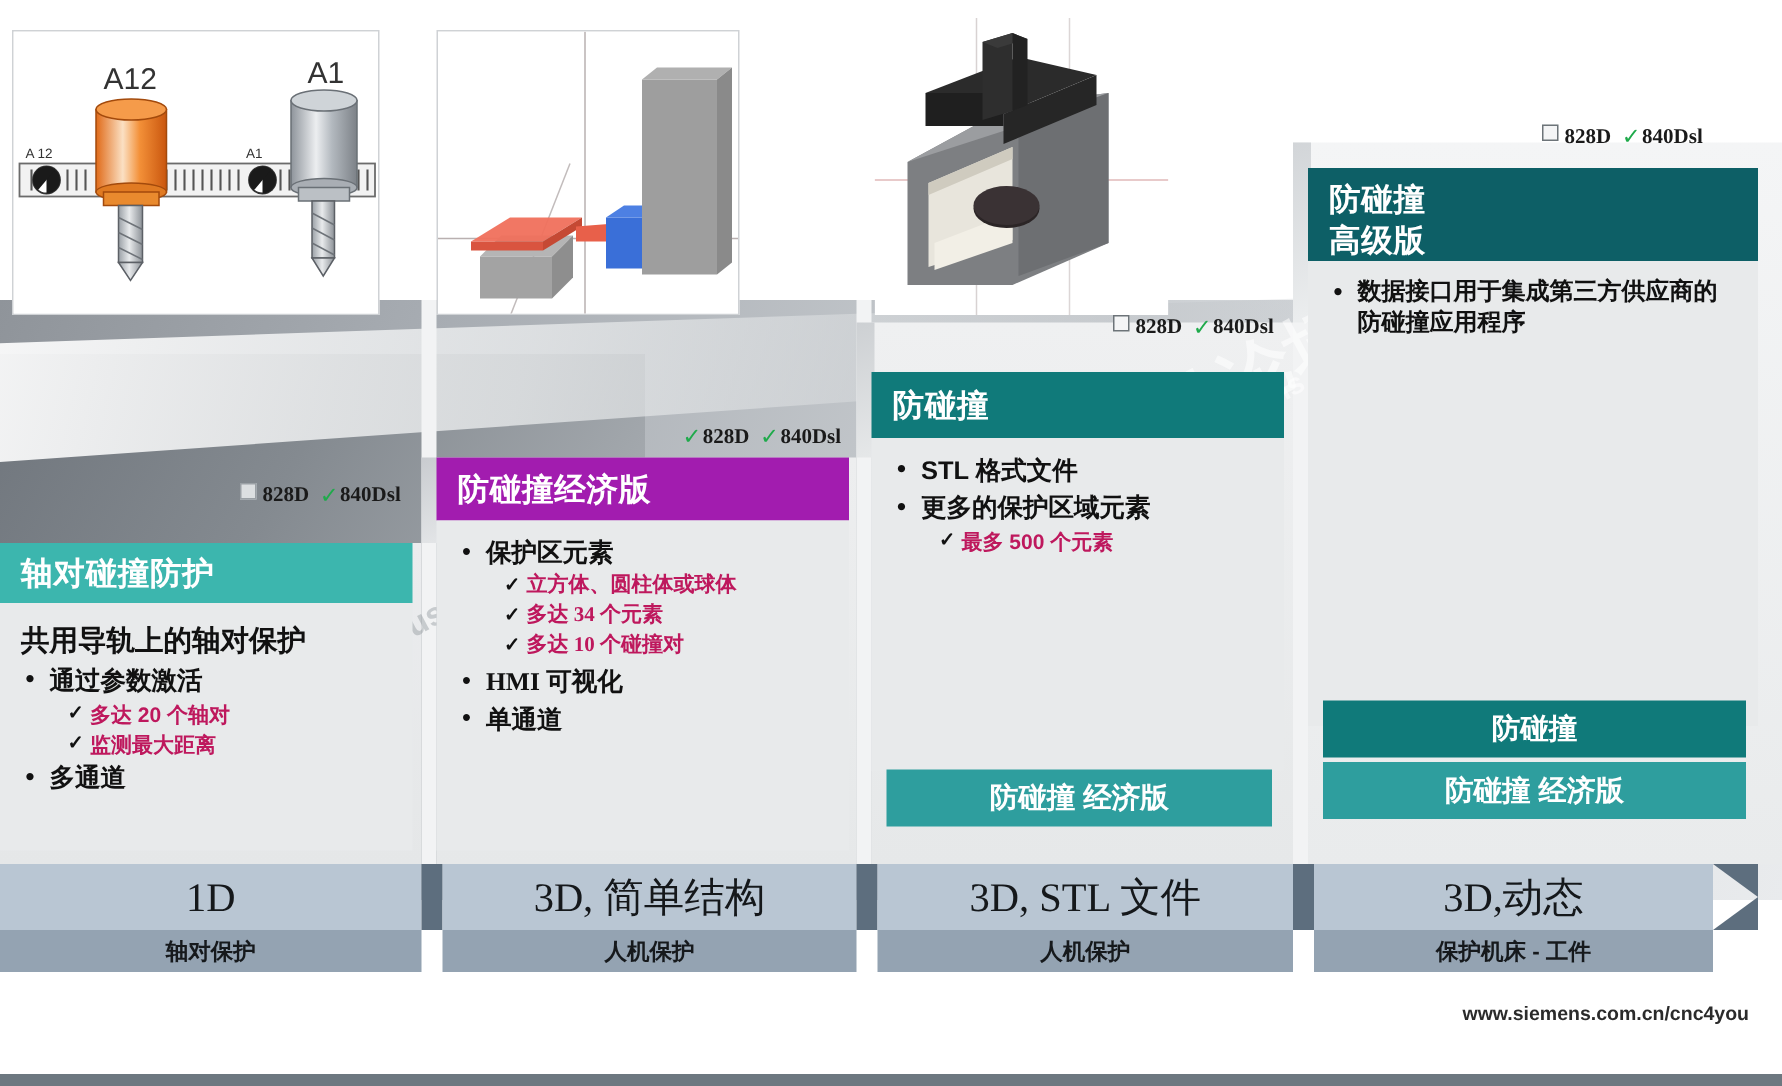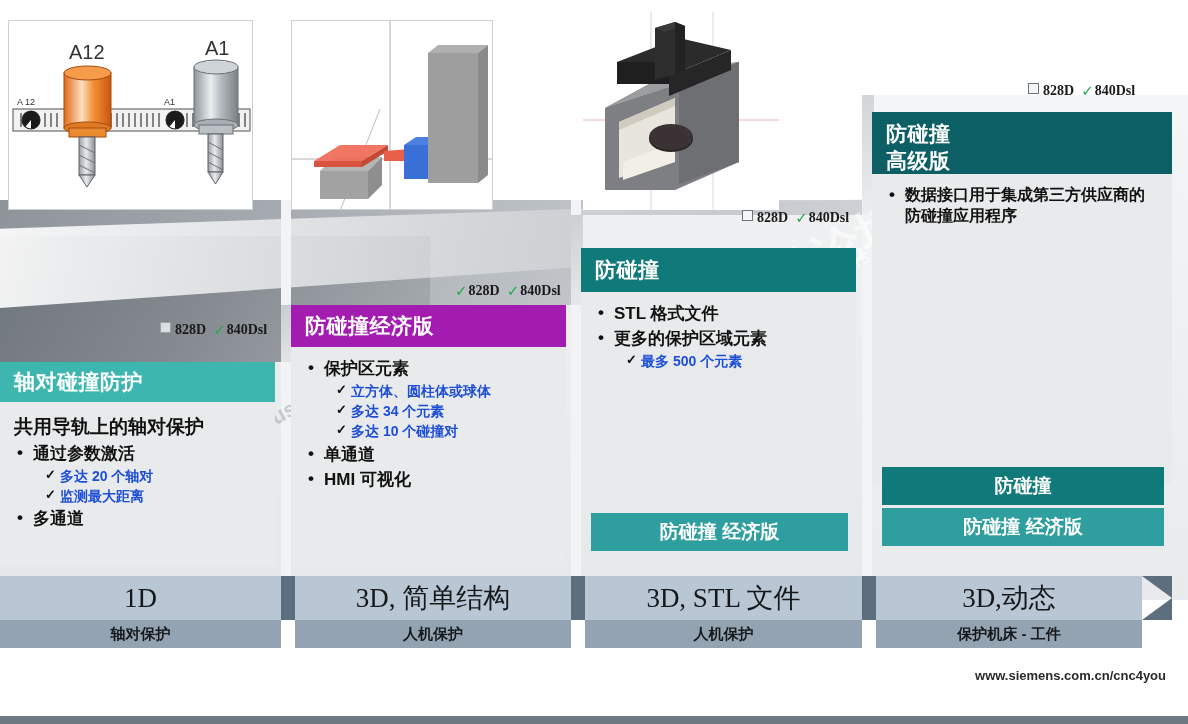--- a/index.html
+++ b/index.html
@@ -41,21 +41,21 @@
   .card-head{box-sizing:border-box;color:#ffffff;font-weight:bold;letter-spacing:.5px;
      display:flex;align-items:center;padding:0 14px;}
   .card-head.two-line{display:block;padding-top:9px;line-height:1.28;}
   .card-body{box-sizing:border-box;background:#e8eaeb;padding:8px 14px 10px 14px;color:#161616;}
 
   .lead{font-size:19px;font-weight:bold;margin:4px 0 3px 0;color:#111;}
   ul.b{list-style:none;margin:0;padding:0;}
   ul.b > li{position:relative;padding-left:19px;font-size:17px;font-weight:bold;margin:3px 0;color:#111;line-height:1.3;}
   ul.b > li:before{content:"\2022";position:absolute;left:3px;top:-1px;font-size:17px;color:#111;}
   ul.c{list-style:none;margin:1px 0 2px 0;padding:0 0 0 12px;}
-  ul.c > li{position:relative;padding-left:15px;font-size:14px;font-weight:bold;margin:2px 0;color:#1d4ed8;line-height:1.3;}
+  ul.c > li{position:relative;padding-left:15px;font-size:14px;font-weight:bold;margin:2px 0;color:#be185d;line-height:1.3;}
   ul.c > li:before{content:"\2713";position:absolute;left:0;top:0;font-size:13px;color:#111;}
 
   
   .badge{position:absolute;font-size:14px;font-weight:bold;color:#1a1a1a;white-space:nowrap;
      font-family:"Liberation Serif", serif;}
   .badge .bx{display:inline-block;width:9px;height:9px;border:1px solid #6d7479;background:#f4f5f6;
      margin-right:4px;vertical-align:1px;}
   .badge .bx.filled{background:#dcdfe1;border-color:#9aa0a5;}
   .badge .ck{display:inline-block;color:#1faa4b;font-size:15px;margin-right:1px;
      font-family:"DejaVu Sans",sans-serif;vertical-align:-1px;}
@@ -295,32 +295,32 @@
             <li>监测最大距离</li>
           </ul>
         </li>
         <li>多通道</li>
       </ul>
     </div>
   </div>
 
   <div class="card" style="left:291px;top:305px;width:275px;">
     <div class="card-head" style="height:42px;background:#a21caf;font-size:21px;">防碰撞经济版</div>
-    <div class="card-body" style="height:220px;">
+    <div class="card-body" style="height:220px;font-family:Liberation Serif, serif;">
       <ul class="b">
         <li>
           <span>保护区元素</span>
           <ul class="c">
             <li>立方体、圆柱体或球体</li>
             <li>多达 34 个元素</li>
             <li>多达 10 个碰撞对</li>
           </ul>
         </li>
+        <li>HMI 可视化</li>
         <li>单通道</li>
-        <li>HMI 可视化</li>
       </ul>
     </div>
   </div>
 
   <div class="card" style="left:581px;top:248px;width:275px;">
     <div class="card-head" style="height:44px;background:#107A7A;font-size:21px;">防碰撞</div>
     <div class="card-body" style="height:222px;">
       <ul class="b">
         <li>STL 格式文件</li>
         <li>

